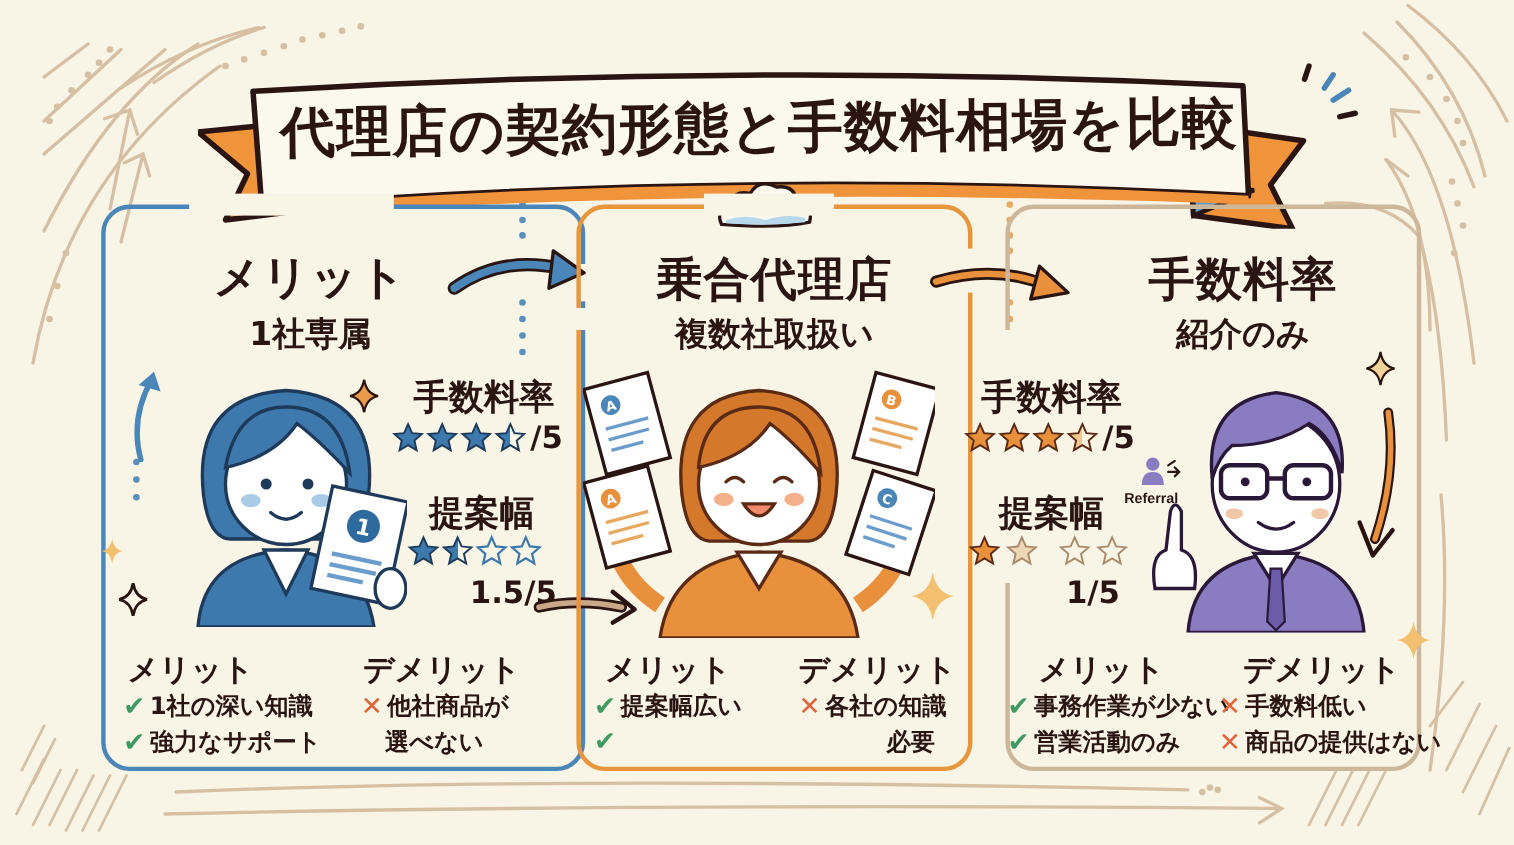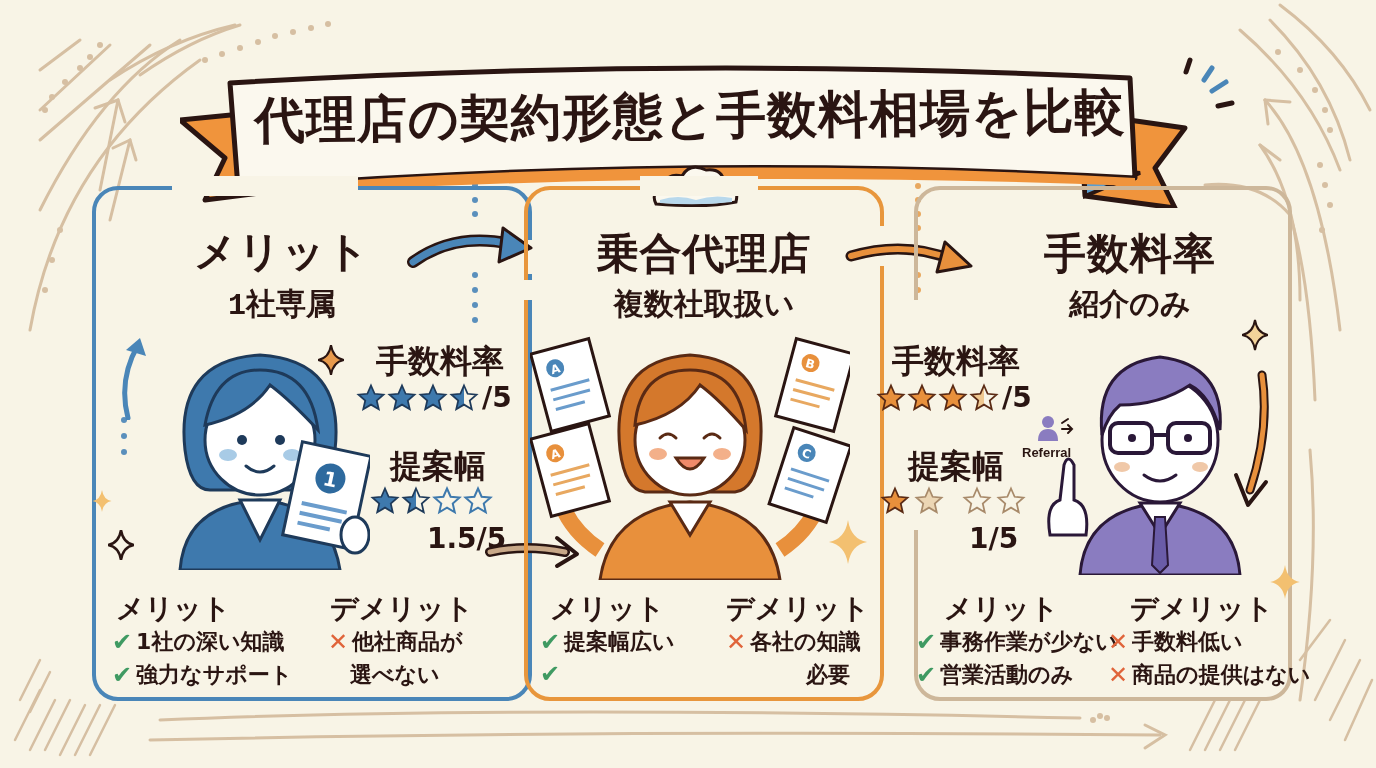--- a/index.html
+++ b/index.html
@@ -29,21 +29,21 @@
   .panel.orange { left: 524px; top: 186px; width: 360px; height: 515px; border-color: #e8963c; }
   .panel.beige  { left: 914px; top: 186px; width: 378px; height: 515px; border-color: #cdb79a; }
   .panel-mask { position: absolute; background: #f8f4e6; }
 
   .panel-title {
     position: absolute; font-weight: bold; font-size: 42px; letter-spacing: 1px;
     text-align: center; white-space: nowrap;
   }
   .panel-sub {
     position: absolute; font-weight: bold; font-size: 30px;
-    text-align: center; white-space: nowrap; font-family: Liberation Mono, monospace;
+    text-align: center; white-space: nowrap;
   }
 
   .metric-label { position: absolute; font-weight: bold; font-size: 32px; white-space: nowrap; }
   .stars { position: absolute; display: flex; align-items: center; gap: 1px; white-space: nowrap; }
   .stars svg { width: 30px; height: 30px; }
   .score { font-weight: bold; font-size: 28px; margin-left: 2px; }
   .score-under { position: absolute; font-weight: bold; font-size: 28px; white-space: nowrap; margin-left: 27px; }
 
   .mh { position: absolute; font-weight: bold; font-size: 28px; white-space: nowrap; }
   .mi { position: absolute; font-weight: bold; font-size: 22px; white-space: nowrap; display: flex; align-items: center; }

